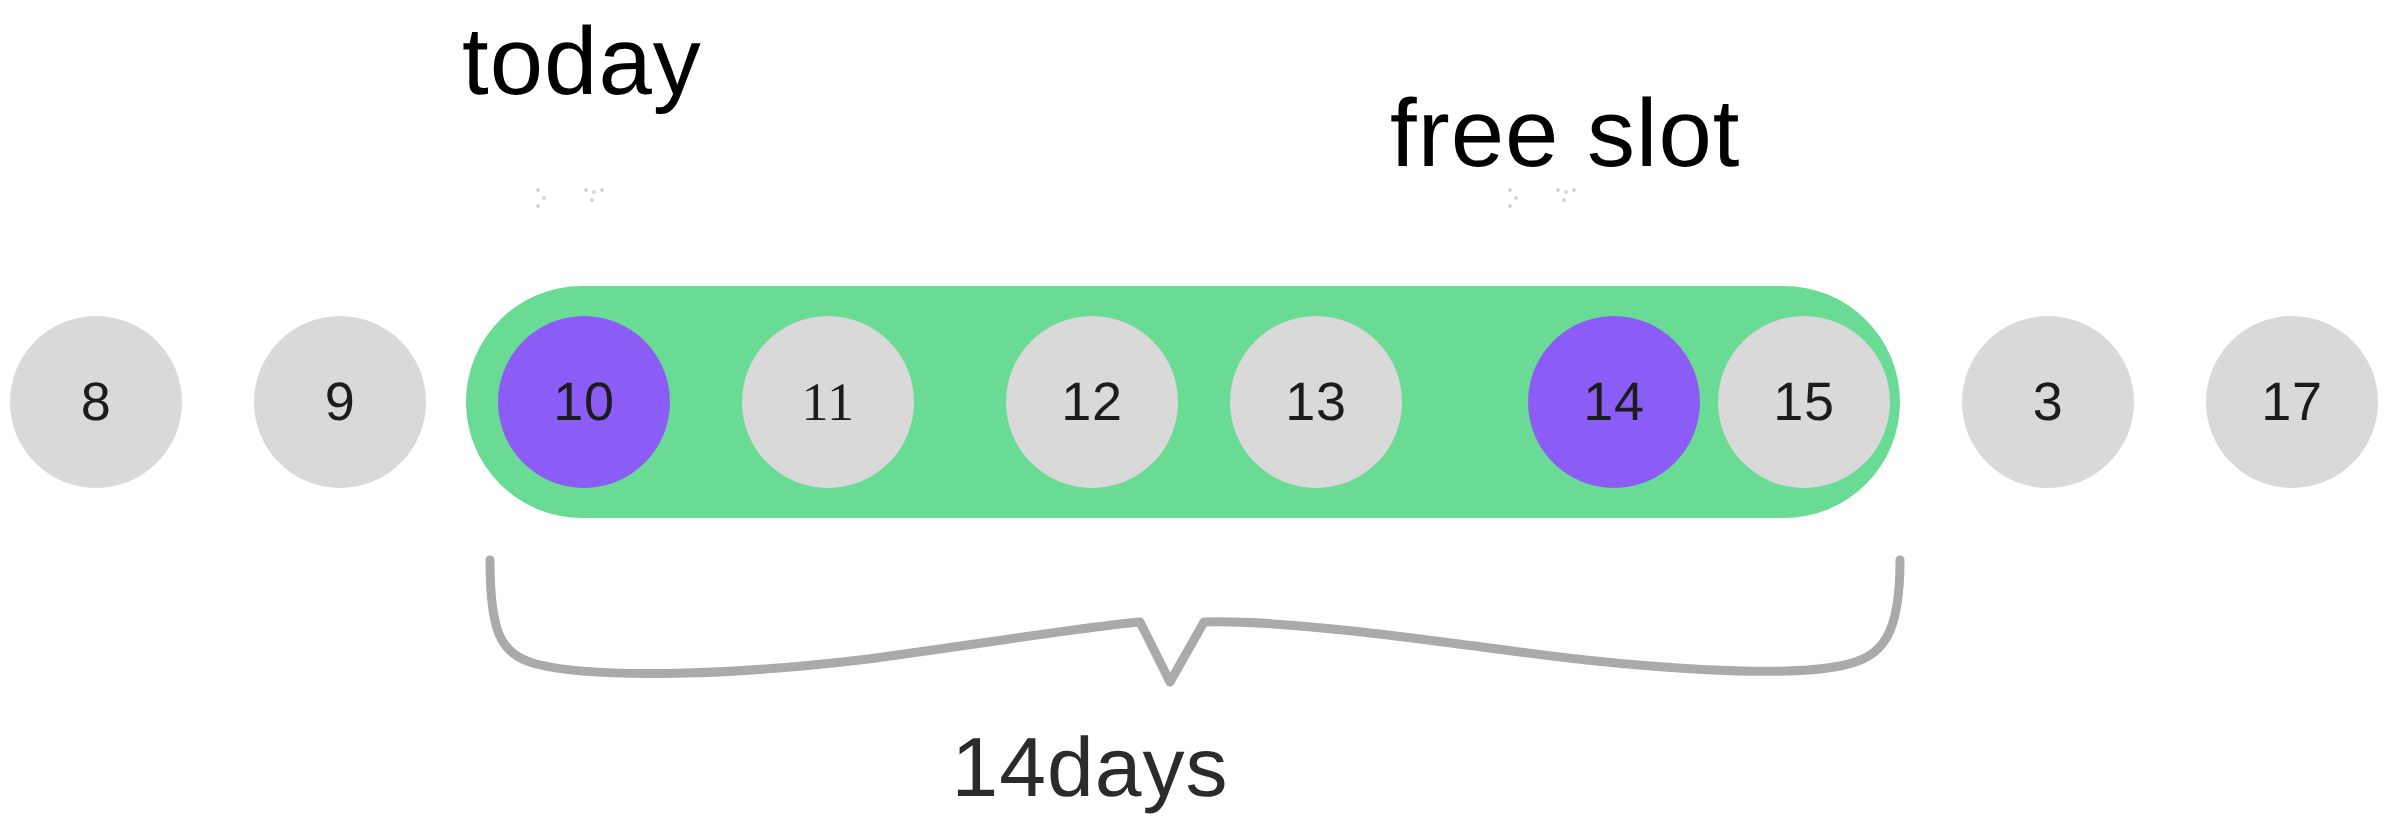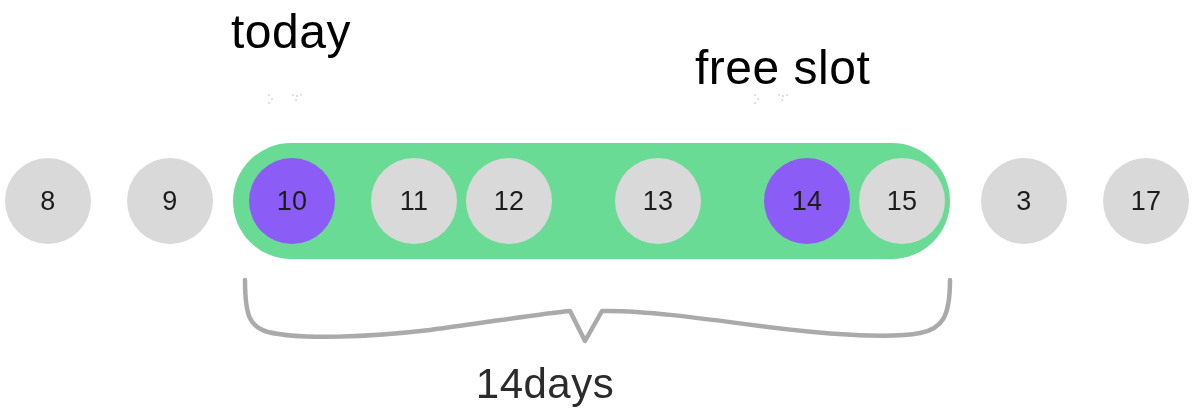--- a/index.html
+++ b/index.html
@@ -121,24 +121,24 @@
   <div id="days-row">
       <div class="day-circle tone-gray" style="left: 5px;">
         <span class="day-num">8</span>
       </div>
       <div class="day-circle tone-gray" style="left: 127px;">
         <span class="day-num">9</span>
       </div>
       <div class="day-circle tone-yellow" style="left: 249px;">
         <span class="day-num">10</span>
       </div>
-      <div class="day-circle tone-gray" style="left: 371px;">
+      <div class="day-circle tone-gray" style="left: 371px; font-family: Liberation Serif, serif;">
         <span class="day-num">11</span>
       </div>
-      <div class="day-circle tone-gray" style="left: 466px;">
+      <div class="day-circle tone-gray" style="left: 503px;">
         <span class="day-num">12</span>
       </div>
       <div class="day-circle tone-gray" style="left: 615px; justify-content: center;">
         <span class="day-num">13</span>
       </div>
       <div class="day-circle tone-yellow" style="left: 764px;">
         <span class="day-num">14</span>
       </div>
       <div class="day-circle tone-gray" style="left: 859px;">
         <span class="day-num">15</span>

